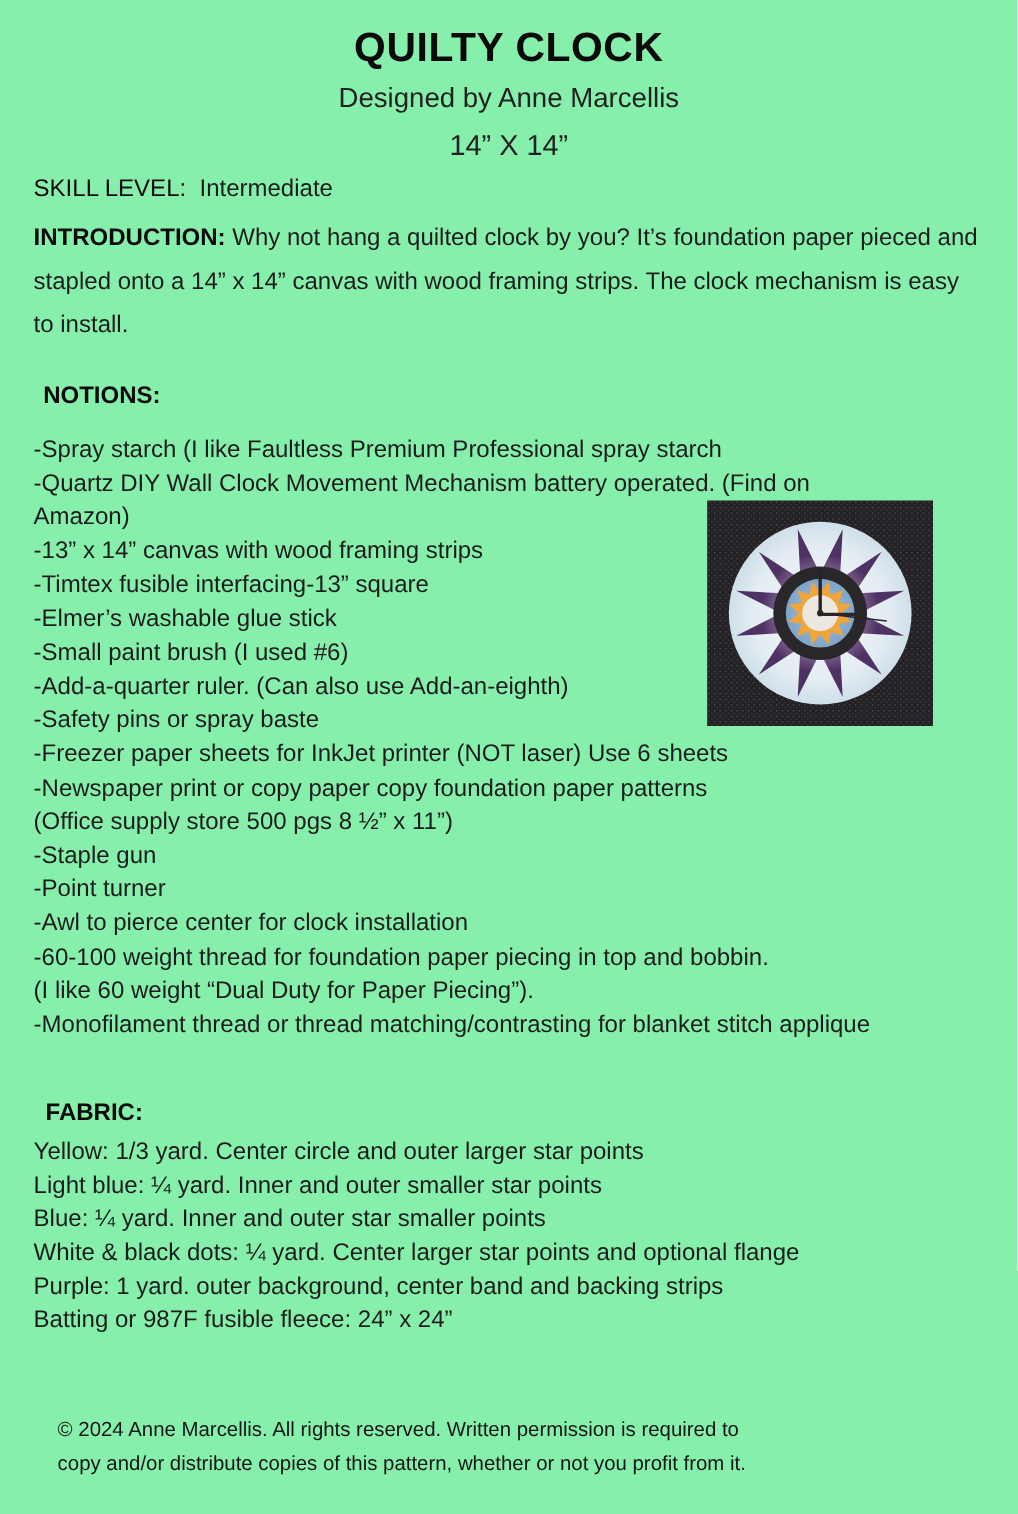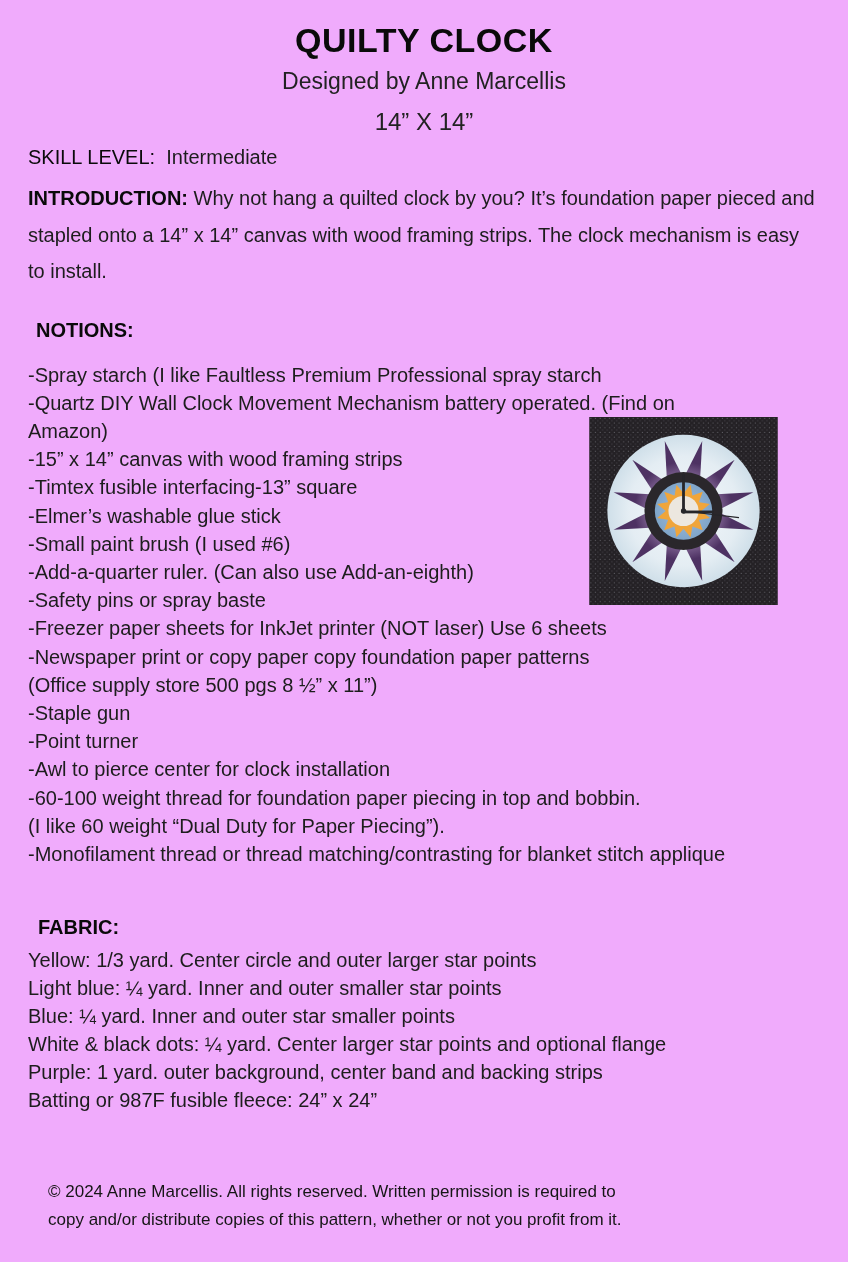--- a/index.html
+++ b/index.html
@@ -1,19 +1,19 @@
 <!DOCTYPE html>
 <html><head>
 <meta charset="utf-8">
 <style>
   html,body{margin:0;padding:0;background:#ffffff;}
   .page{
     position:relative;
     width:848px;height:1262px;
-    background:#f0abfc;
+    background:#86efac;
     font-family:"Liberation Sans","DejaVu Sans",sans-serif;
     color:#1d1d1d;
     overflow:hidden;
     box-sizing:border-box;
     padding:14px 28px 0 28px;
   }
   .title{
     text-align:center;
     font-size:34px;font-weight:bold;color:#0a0a0a;
     letter-spacing:0.5px;
@@ -77,21 +77,21 @@
   <div class="skill"><span class="lbl">SKILL LEVEL:</span>&nbsp;&nbsp;<span>Intermediate</span></div>
 
   <div class="intro"><span class="lbl">INTRODUCTION:</span> <span>Why not hang a quilted clock by you? It’s foundation paper pieced and stapled onto a 14” x 14” canvas with wood framing strips. The clock mechanism is easy to install.</span></div>
 
   <div class="notions-h">NOTIONS:</div>
   <div class="notions-list">
 
   <div class="li" style="">-Spray starch (I like Faultless Premium Professional spray starch</div>
       <div class="li" style="">-Quartz DIY Wall Clock Movement Mechanism battery operated. (Find on</div>
       <div class="li" style="">Amazon)</div>
-      <div class="li" style="">-15” x 14” canvas with wood framing strips</div>
+      <div class="li" style="">-13” x 14” canvas with wood framing strips</div>
       <div class="li" style="">-Timtex fusible interfacing-13” square</div>
       <div class="li" style="">-Elmer’s washable glue stick</div>
       <div class="li" style="">-Small paint brush (I used #6)</div>
       <div class="li" style="">-Add-a-quarter ruler. (Can also use Add-an-eighth)</div>
       <div class="li" style="">-Safety pins or spray baste</div>
       <div class="li" style="">-Freezer paper sheets for InkJet printer (NOT laser) Use 6 sheets</div>
       <div class="li" style="">-Newspaper print or copy paper copy foundation paper patterns</div>
       <div class="li" style="">(Office supply store 500 pgs 8 ½” x 11”)</div>
       <div class="li" style="">-Staple gun</div>
       <div class="li" style="">-Point turner</div>

